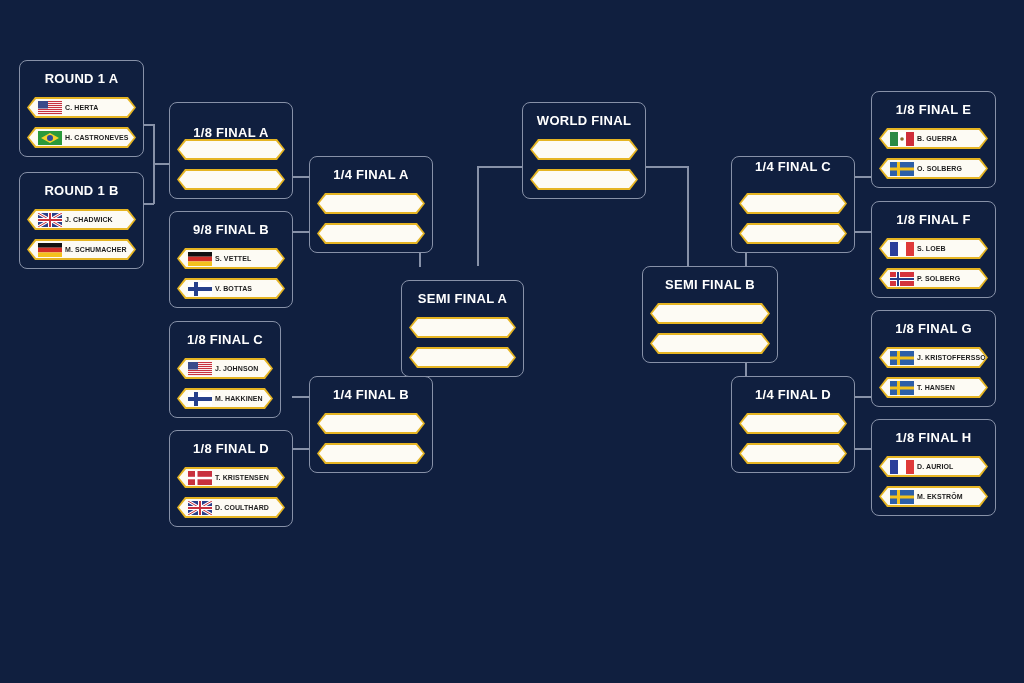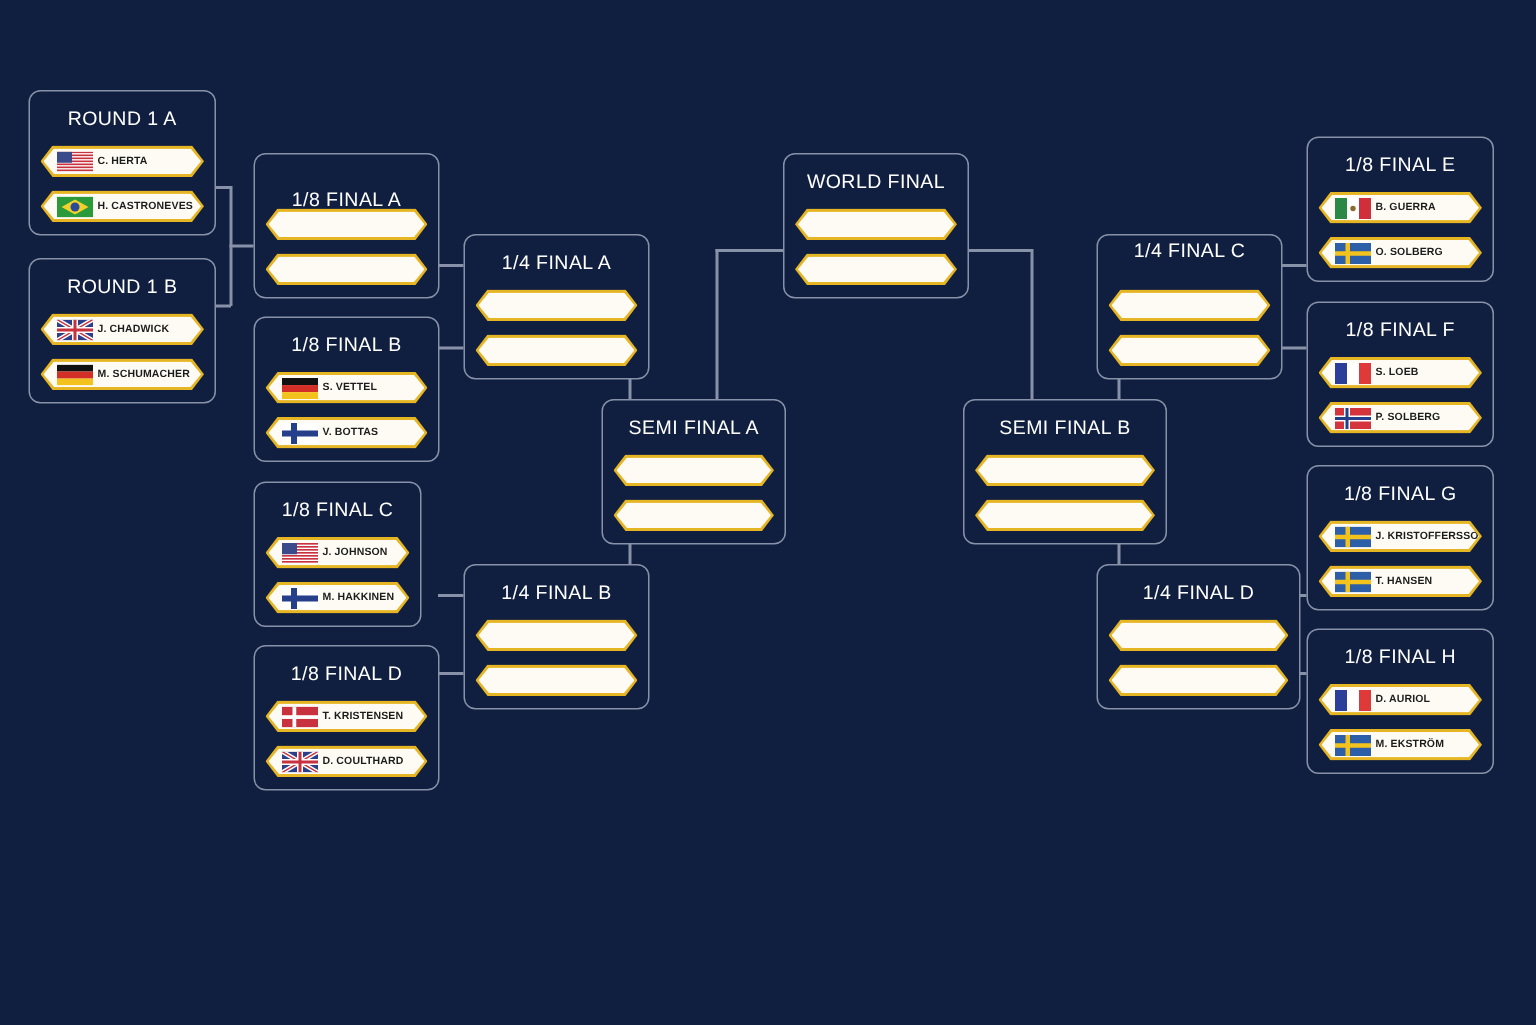--- a/index.html
+++ b/index.html
@@ -1,19 +1,19 @@
 <!DOCTYPE html>
 <html><head>
 <meta charset="utf-8">
 <style>
   html, body { margin:0; padding:0; }
   body { width:1024px; height:683px; background:#101f3f; position:relative; overflow:hidden;
          font-family:"Liberation Sans", sans-serif; }
   .box { position:absolute; border:1.5px solid #8791a8; border-radius:8px; background:#101f3f; box-sizing:border-box; }
-  .box .title { position:absolute; left:0; right:0; text-align:center; color:#ffffff; font-weight:normal;
+  .box .title { position:absolute; left:0; right:0; text-align:center; color:#ffffff; font-weight:bold;
                 font-size:13px; letter-spacing:0.3px; }
   .slot { position:absolute; height:21px; background:#e6b523;
           clip-path:polygon(8px 0, calc(100% - 8px) 0, 100% 50%, calc(100% - 8px) 100%, 8px 100%, 0 50%); }
   .slot .inner { position:absolute; left:2px; right:2px; top:2px; bottom:2px; background:#fdfbf4;
           clip-path:polygon(7px 0, calc(100% - 7px) 0, 100% 50%, calc(100% - 7px) 100%, 7px 100%, 0 50%);
           display:flex; align-items:center; }
   .flag { width:24px; height:14px; margin-left:9px; margin-right:3px; flex:none; position:relative; overflow:hidden; }
   .name { font-size:7px; font-weight:bold; color:#1c1c1c; white-space:nowrap; letter-spacing:0.1px; }
   .line { position:absolute; background:#8791a8; }
   .h { height:1.5px; }
@@ -107,21 +107,21 @@
           <span class="name"></span>
         </div>
       </div>
       <div class="slot" style="left: 7px; right: 7px; top: 66px;">
         <div class="inner">
           <span class="name"></span>
         </div>
       </div>
     </div>
     <div class="box" style="left: 169px; top: 211px; width: 124px; height: 97px;">
-      <div class="title" style="top: 10px;">1/8 FINAL B</div>
+      <div class="title" style="top: 10px;">9/8 FINAL B</div>
       <div class="slot" style="left: 7px; right: 7px; top: 36px;">
         <div class="inner">
           <span class="flag"><svg viewBox="0 0 24 14" width="24" height="14">
               <rect width="24" height="4.7" fill="#111"></rect>
               <rect y="4.7" width="24" height="4.7" fill="#d22f27"></rect>
               <rect y="9.4" width="24" height="4.6" fill="#f4c21d"></rect>
             </svg></span>
           <span class="name">S. VETTEL</span>
         </div>
       </div>
@@ -211,21 +211,21 @@
         <div class="inner">
           <span class="name"></span>
         </div>
       </div>
       <div class="slot" style="left: 7px; right: 7px; top: 66px;">
         <div class="inner">
           <span class="name"></span>
         </div>
       </div>
     </div>
-    <div class="box" style="left: 401px; top: 266px; width: 123px; height: 97px; padding-left: 18px;">
+    <div class="box" style="left: 401px; top: 280px; width: 123px; height: 97px; padding-left: 18px;">
       <div class="title" style="top: 10px;">SEMI FINAL A</div>
       <div class="slot" style="left: 7px; right: 7px; top: 36px;">
         <div class="inner">
           <span class="name"></span>
         </div>
       </div>
       <div class="slot" style="left: 7px; right: 7px; top: 66px;">
         <div class="inner">
           <span class="name"></span>
         </div>
@@ -263,21 +263,21 @@
         <div class="inner">
           <span class="name"></span>
         </div>
       </div>
       <div class="slot" style="left: 7px; right: 7px; top: 66px;">
         <div class="inner">
           <span class="name"></span>
         </div>
       </div>
     </div>
-    <div class="box" style="left: 731px; top: 376px; width: 136px; height: 97px;">
+    <div class="box" style="left: 731px; top: 376px; width: 124px; height: 97px;">
       <div class="title" style="top: 10px;">1/4 FINAL D</div>
       <div class="slot" style="left: 7px; right: 7px; top: 36px;">
         <div class="inner">
           <span class="name"></span>
         </div>
       </div>
       <div class="slot" style="left: 7px; right: 7px; top: 66px;">
         <div class="inner">
           <span class="name"></span>
         </div>

